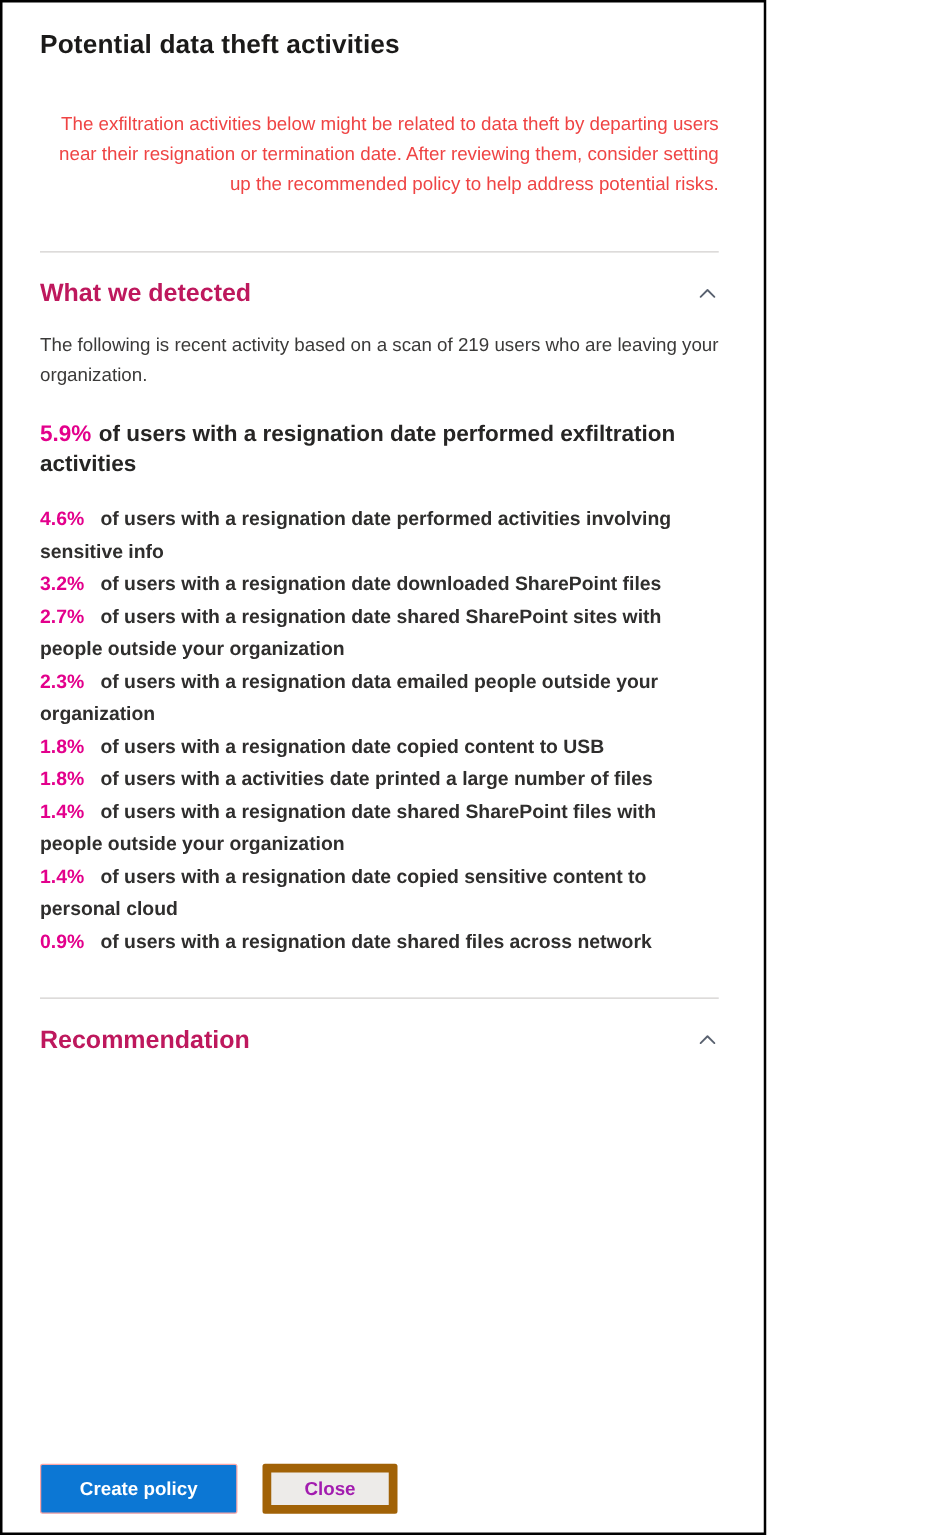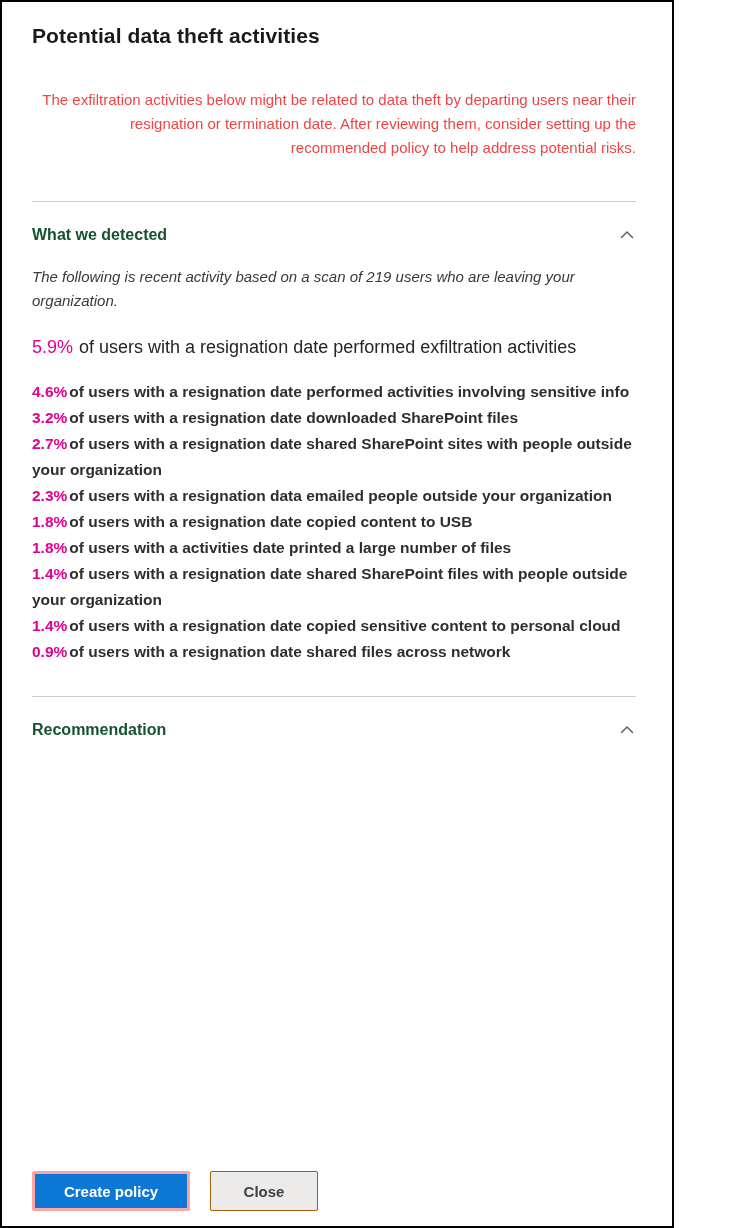--- a/index.html
+++ b/index.html
@@ -3,21 +3,21 @@
 <meta charset="utf-8">
 <style>
   html, body {
     margin: 0;
     padding: 0;
     background: #ffffff;
     font-family: "Liberation Sans", "DejaVu Sans", sans-serif;
   }
   .panel {
     box-sizing: border-box;
-    width: 674px;
+    width: 613px;
     height: 1228px;
     border: 2px solid #000000;
     background: #ffffff;
     padding: 20px 36px 14px 30px;
     display: flex;
     flex-direction: column;
   }
   .page-title {
     margin: 0;
     font-size: 21px;
@@ -42,65 +42,64 @@
   .divider.first { margin-top: 41px; }
   .divider.second { margin-top: 31px; }
   .section-header {
     margin-top: 22px;
     display: flex;
     align-items: center;
     justify-content: space-between;
     cursor: pointer;
   }
   .section-title {
-    font-size: 16px;
+    font-size: 20px;
     line-height: 22px;
     font-weight: 600;
-    color: #14532d;
+    color: #be185d;
   }
   .chevron {
     display: inline-flex;
     align-items: center;
     justify-content: center;
     width: 18px;
     height: 18px;
   }
   .body-text {
     margin: 19px 0 0 0;
     font-size: 15px;
     line-height: 24px;
     font-weight: 400;
     color: #3b3a39;
-    font-style: italic;
   }
   .stat-heading {
     margin: 22px 0 0 0;
     font-size: 18px;
     line-height: 24px;
-    font-weight: 400;
+    font-weight: 700;
     color: #262524;
   }
   .stat-heading .pct {
     color: #e3008c;
     margin-right: 6px;
   }
   .stats-list {
     margin-top: 20px;
   }
   .stat-item {
     margin: 0;
     font-size: 15.5px;
     line-height: 26px;
     font-weight: 600;
     color: #2f2e2d;
   }
   .stat-item .pct {
     color: #e3008c;
     font-weight: 700;
-    margin-right: 2px;
+    margin-right: 13px;
   }
   .rec-text {
     margin-top: 20px;
     line-height: 25px;
   }
   .footer {
     margin-top: auto;
     display: flex;
     align-items: center;
     gap: 20px;
@@ -116,28 +115,28 @@
     cursor: pointer;
     display: inline-flex;
     align-items: center;
     justify-content: center;
   }
   .btn-primary {
     min-width: 158px;
     padding: 0 26px;
     background: #0c77d4;
     color: #ffffff;
-    border: 3px solid #fca5a5;
+    border: 1px solid #fca5a5;
   }
   .btn-secondary {
     min-width: 108px;
     padding: 0 26px;
     background: #edebe9;
-    color: #404040;
-    border: 1px solid #a16207;
+    color: #a21caf;
+    border: 7px solid #a16207;
   }
 </style>
 </head>
 <body>
 
 <div class="panel">
 
   <h1 class="page-title">Potential data theft activities</h1>
 
   <p class="intro-text">The exfiltration activities below might be related to data theft by departing users near their resignation or termination date. After reviewing them, consider setting up the recommended policy to help address potential risks.</p>

